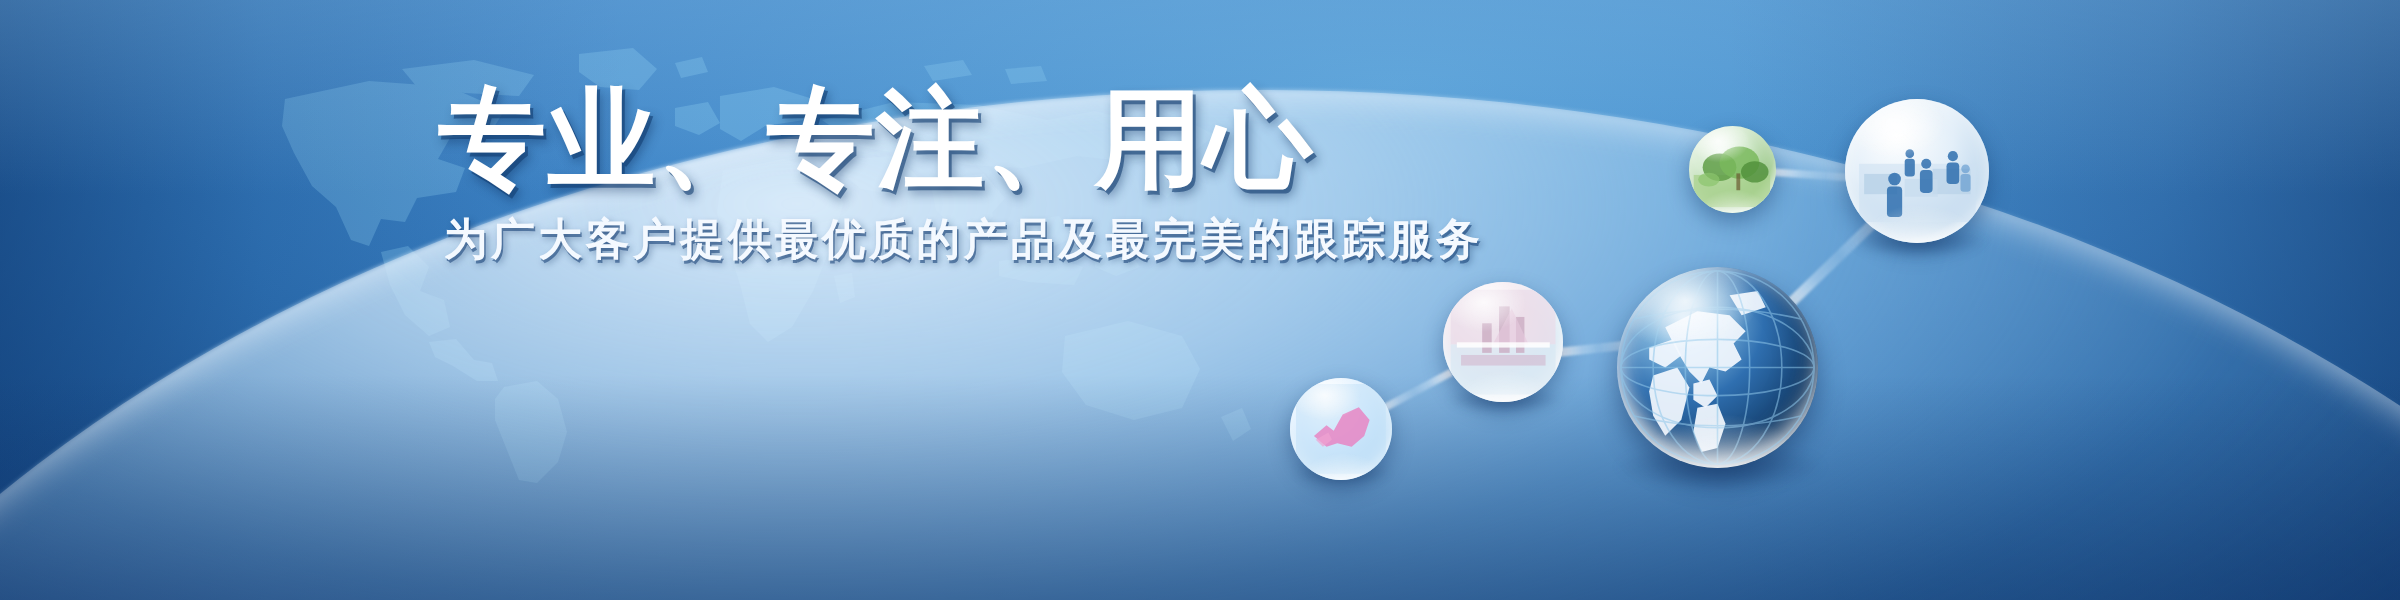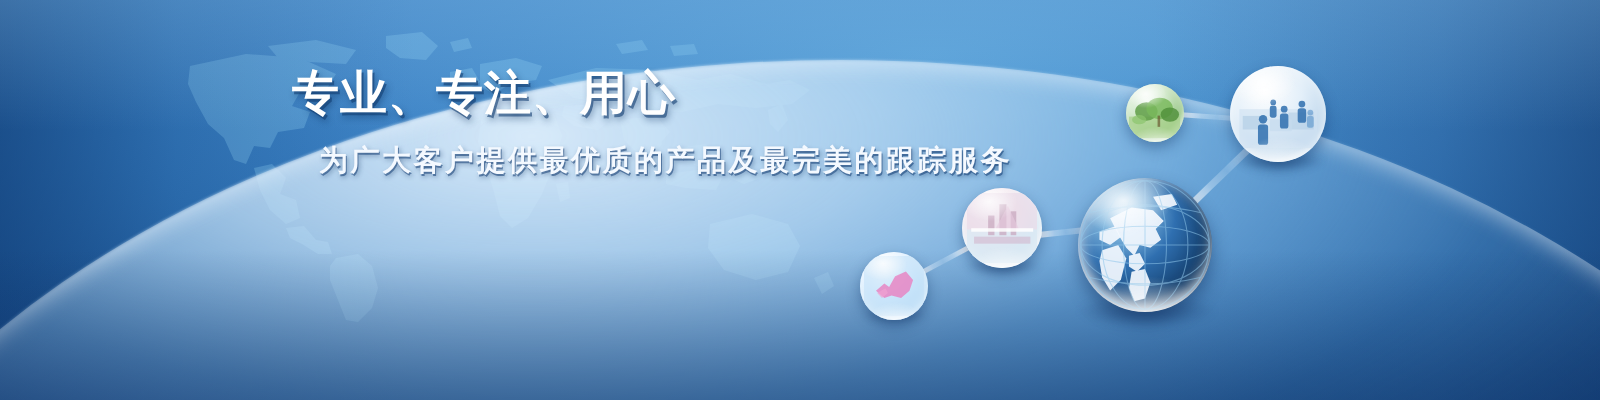--- a/index.html
+++ b/index.html
@@ -94,21 +94,21 @@
   }
 
   
   .copy {
     position: absolute;
     left: 292px;
     top: 58px;
     width: 720px;
   }
   .headline {
-    font-size: 47px;
+    font-size: 72px;
     line-height: 70px;
     font-weight: bold;
     color: #ffffff;
     letter-spacing: 1px;
     white-space: nowrap;
     text-shadow:
       2px 3px 0 rgba(18,60,112,.58),
       3px 5px 7px rgba(12,45,92,.45);
   }
   .subhead {
@@ -116,21 +116,20 @@
     margin-left: 4px;
     font-size: 29px;
     line-height: 40px;
     font-weight: bold;
     color: #f4f9ff;
     letter-spacing: 2.5px;
     white-space: nowrap;
     text-shadow:
       1px 2px 0 rgba(20,62,116,.55),
       2px 3px 5px rgba(12,45,92,.40);
-    text-align: right;
   }
 
   
   .cluster { position: absolute; inset: 0; }
 
   .beam {
     position: absolute;
     transform-origin: 0 50%;
     background: linear-gradient(90deg,
         rgba(255,255,255,.92) 0%,

